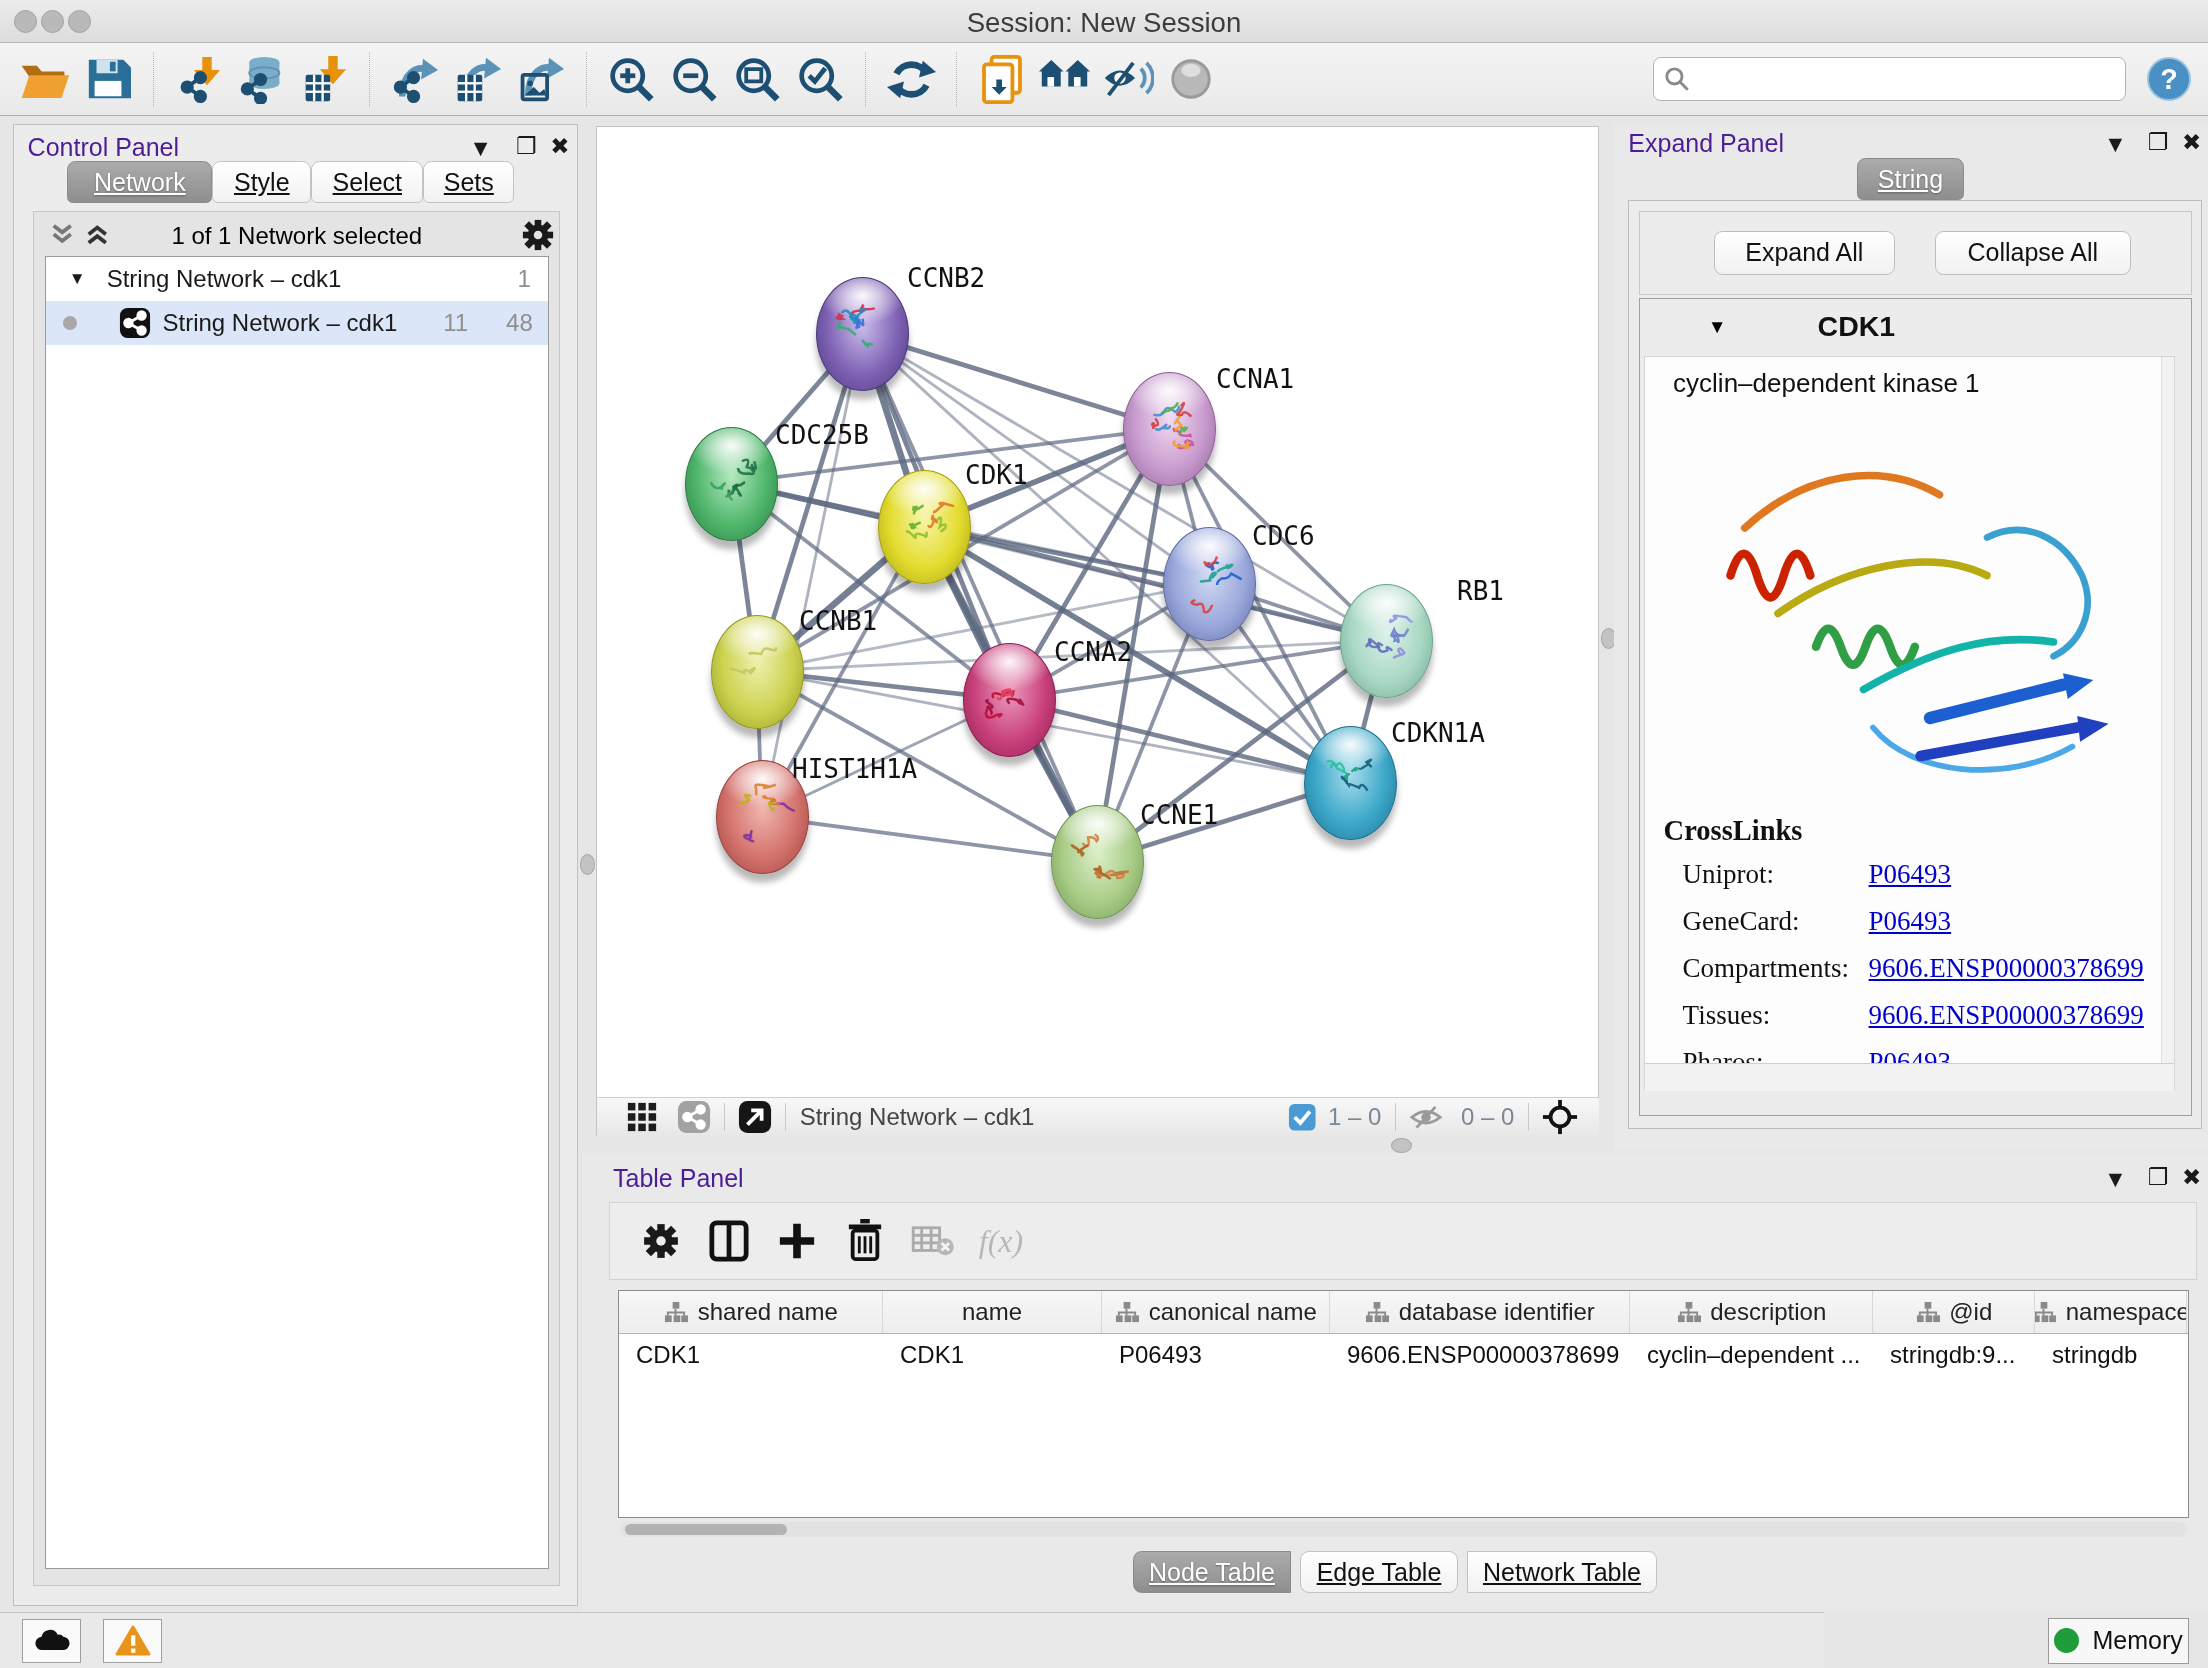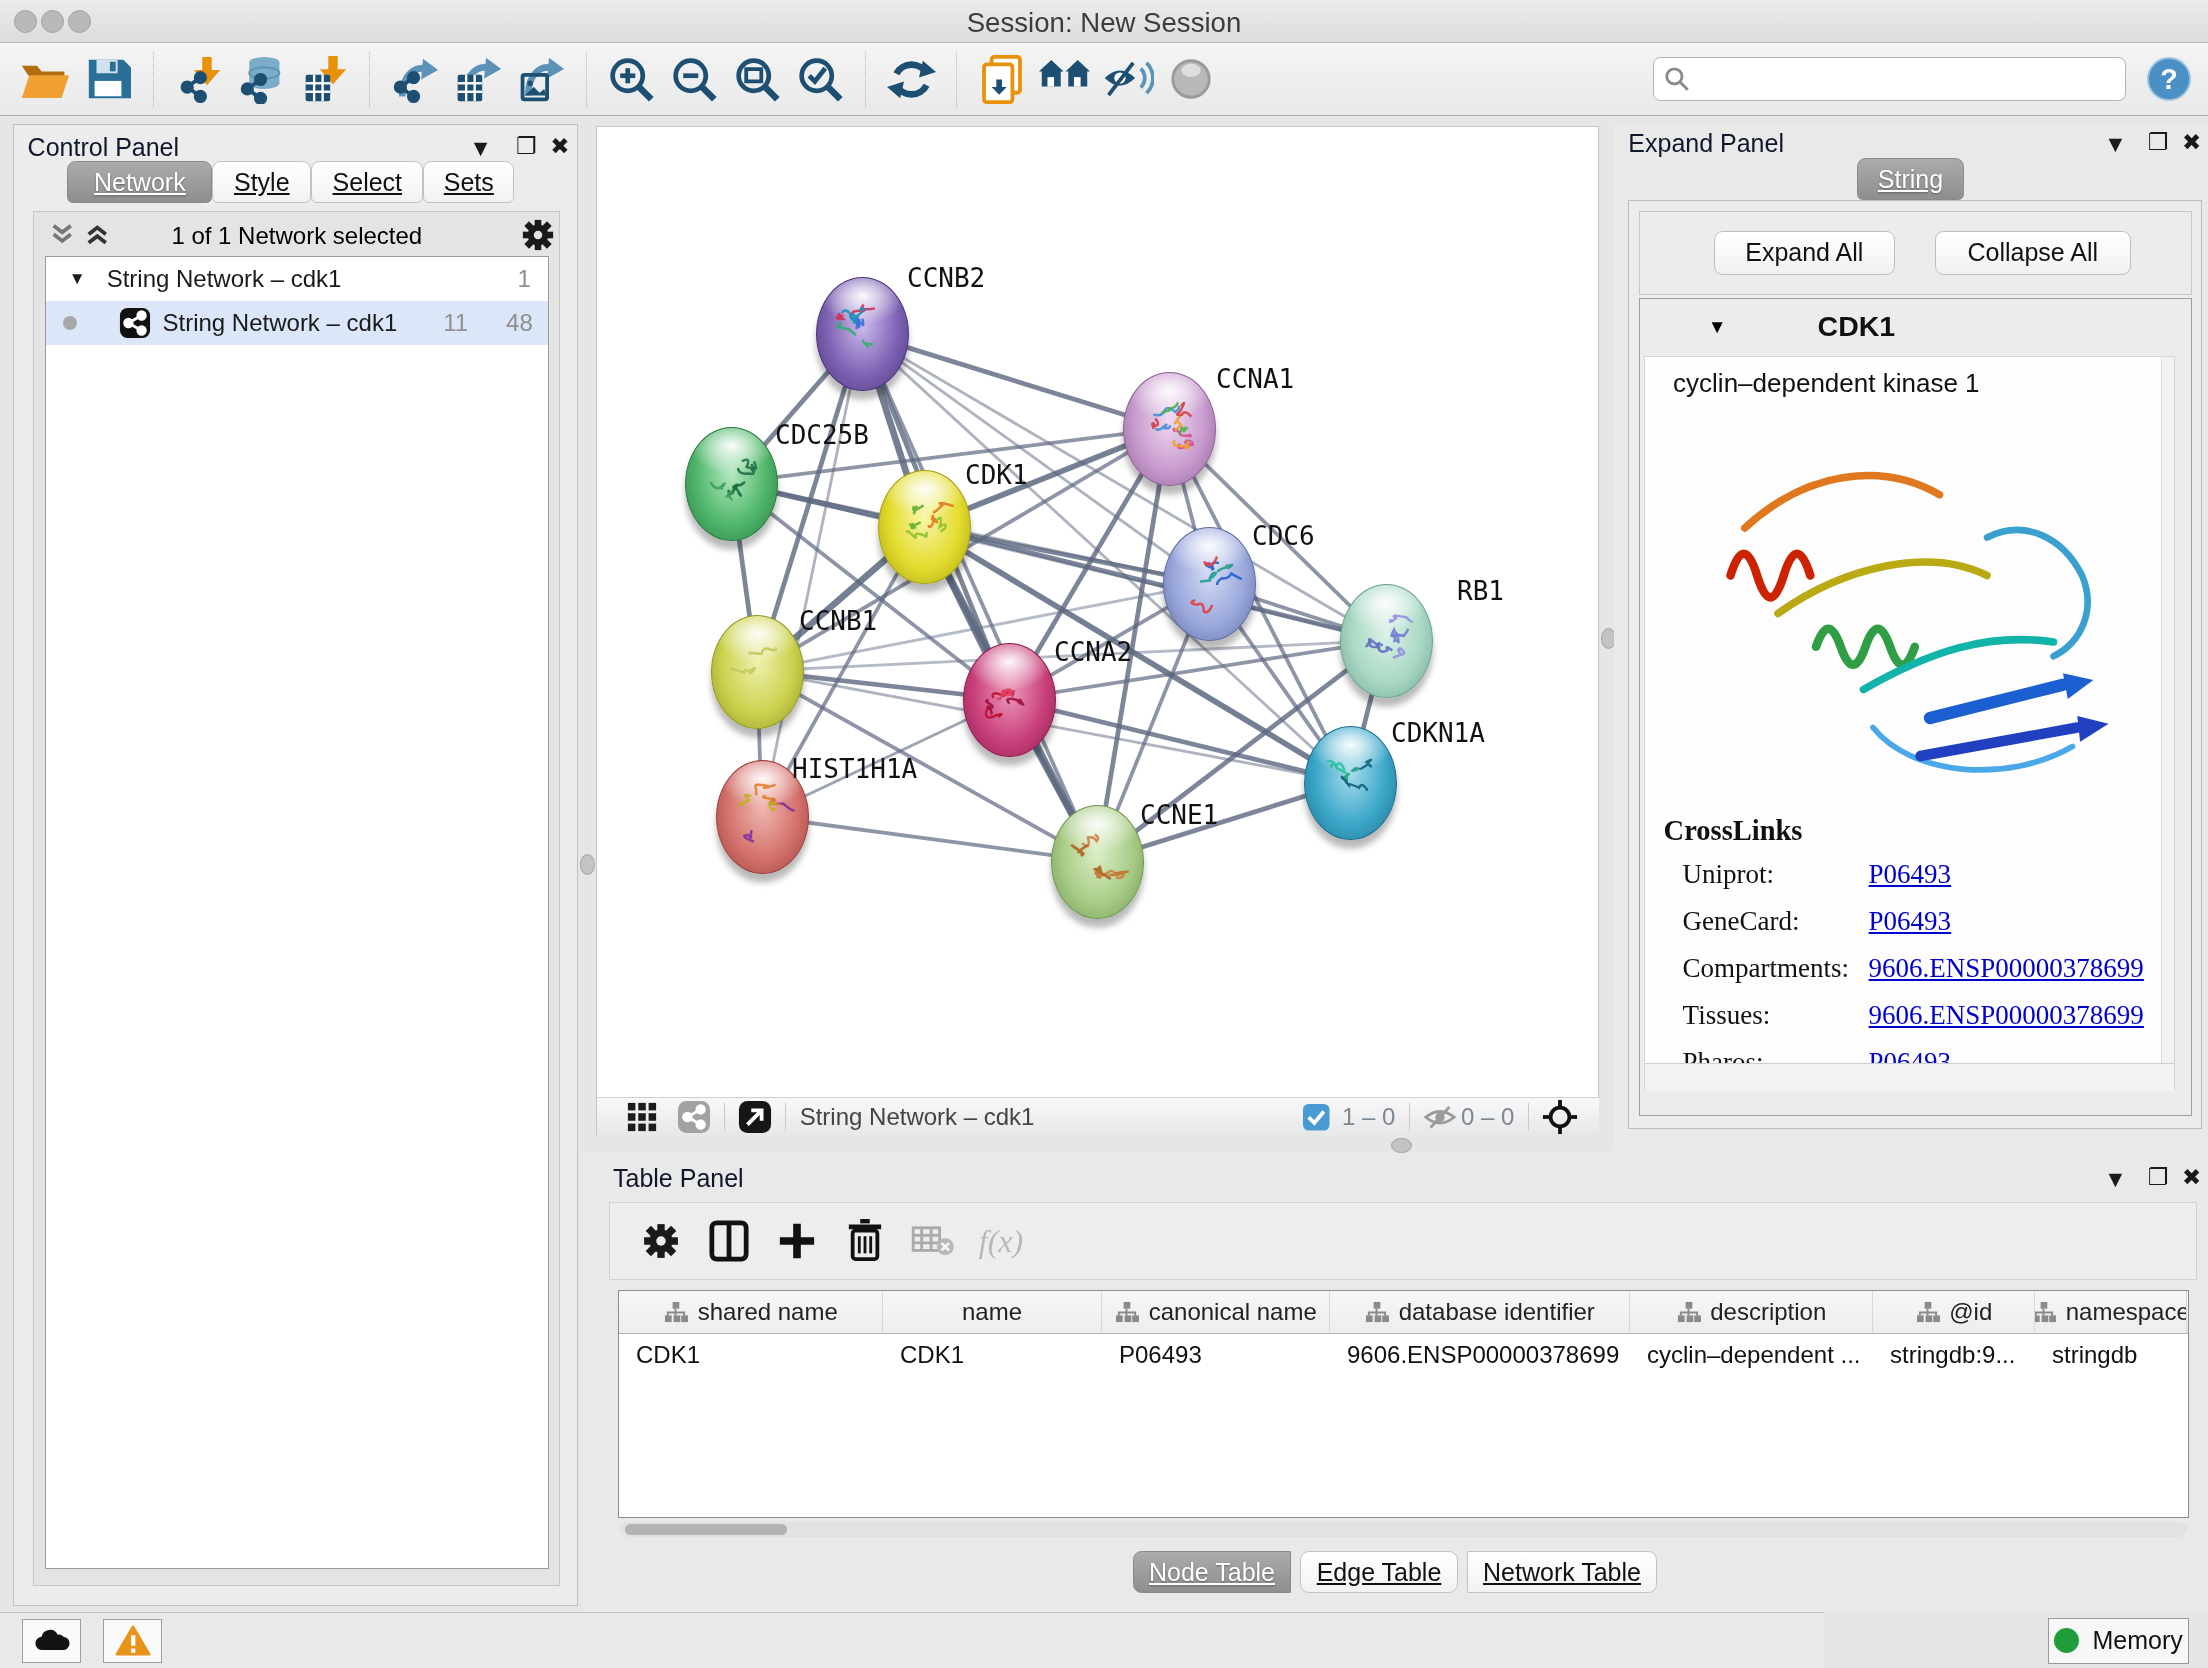--- a/index.html
+++ b/index.html
@@ -19,21 +19,21 @@
   .tb-group{display:flex;align-items:center;height:100%;padding:0 13.3px;}
   .tb-sep{width:0;height:55px;border-left:1.9px dotted #b5b5b5;}
   .tool-icon{width:63px;height:57px;display:flex;align-items:center;justify-content:center;cursor:default;}
   .search-wrap{flex:1;display:flex;justify-content:flex-end;align-items:center;}
   .search-box{width:462px;height:42px;background:#fff;border:1px solid #b3b3b3;border-radius:7.6px;
     display:flex;align-items:center;padding-left:9.5px;}
   .search-box input{border:none;outline:none;font-size:23px;flex:1;background:transparent;}
   .help-btn{width:44px;height:44px;margin:0 17px 0 21px;}
 
   
-  .panel-title{font-size:25px;color:#0f172a;}
+  .panel-title{font-size:25px;color:#4c1d95;}
   .panel-ctrl{color:#1a1a1a;font-size:23px;}
   .tab{height:42px;display:flex;align-items:center;justify-content:center;font-size:25px;
     background:linear-gradient(#ffffff,#f2f2f2);border:1px solid #c2c2c2;color:#111;
     border-radius:8.6px 8.6px 5.7px 5.7px;box-sizing:border-box;text-decoration:underline;}
   .tab.selected{background:linear-gradient(#ababab,#8e8e8e);color:#fff;border-color:#8a8a8a;
     text-shadow:0 1px 1.9px rgba(0,0,0,.35);}
 
   
   .control-panel{left:13.3px;top:124px;width:565px;height:1482px;background:#ececec;
     border:1px solid #c0c0c0;box-sizing:border-box;}
@@ -590,21 +590,21 @@
         </span>
       <span class="nf-num" style="margin-left:11.4px">1 – 0</span>
       <span class="nf-sep"></span>
       <span style="display:flex">
         <svg width="34" height="28.5" viewBox="0 0 36 30">
             <path d="M3 15 Q18 3 33 15 Q18 27 3 15 Z" fill="none" stroke="#9a9a9a" stroke-width="3"></path>
             <circle cx="18" cy="15" r="5" fill="#9a9a9a"></circle>
             <line x1="8" y1="26" x2="28" y2="4" stroke="#9a9a9a" stroke-width="3"></line>
           </svg>
         </span>
-      <span class="nf-num" style="margin-left:4px">0 – 0</span>
+      <span class="nf-num" style="margin-left:18px">0 – 0</span>
       <span class="nf-sep"></span>
       <span style="margin-right:21px;display:flex">
         <svg width="36" height="36" viewBox="0 0 38 38">
             <circle cx="19" cy="19" r="10" fill="none" stroke="#111" stroke-width="4"></circle>
             <g stroke="#111" stroke-width="4">
               <line x1="19" y1="1" x2="19" y2="9"></line>
               <line x1="19" y1="29" x2="19" y2="37"></line>
               <line x1="1" y1="19" x2="9" y2="19"></line>
               <line x1="29" y1="19" x2="37" y2="19"></line>
             </g>

